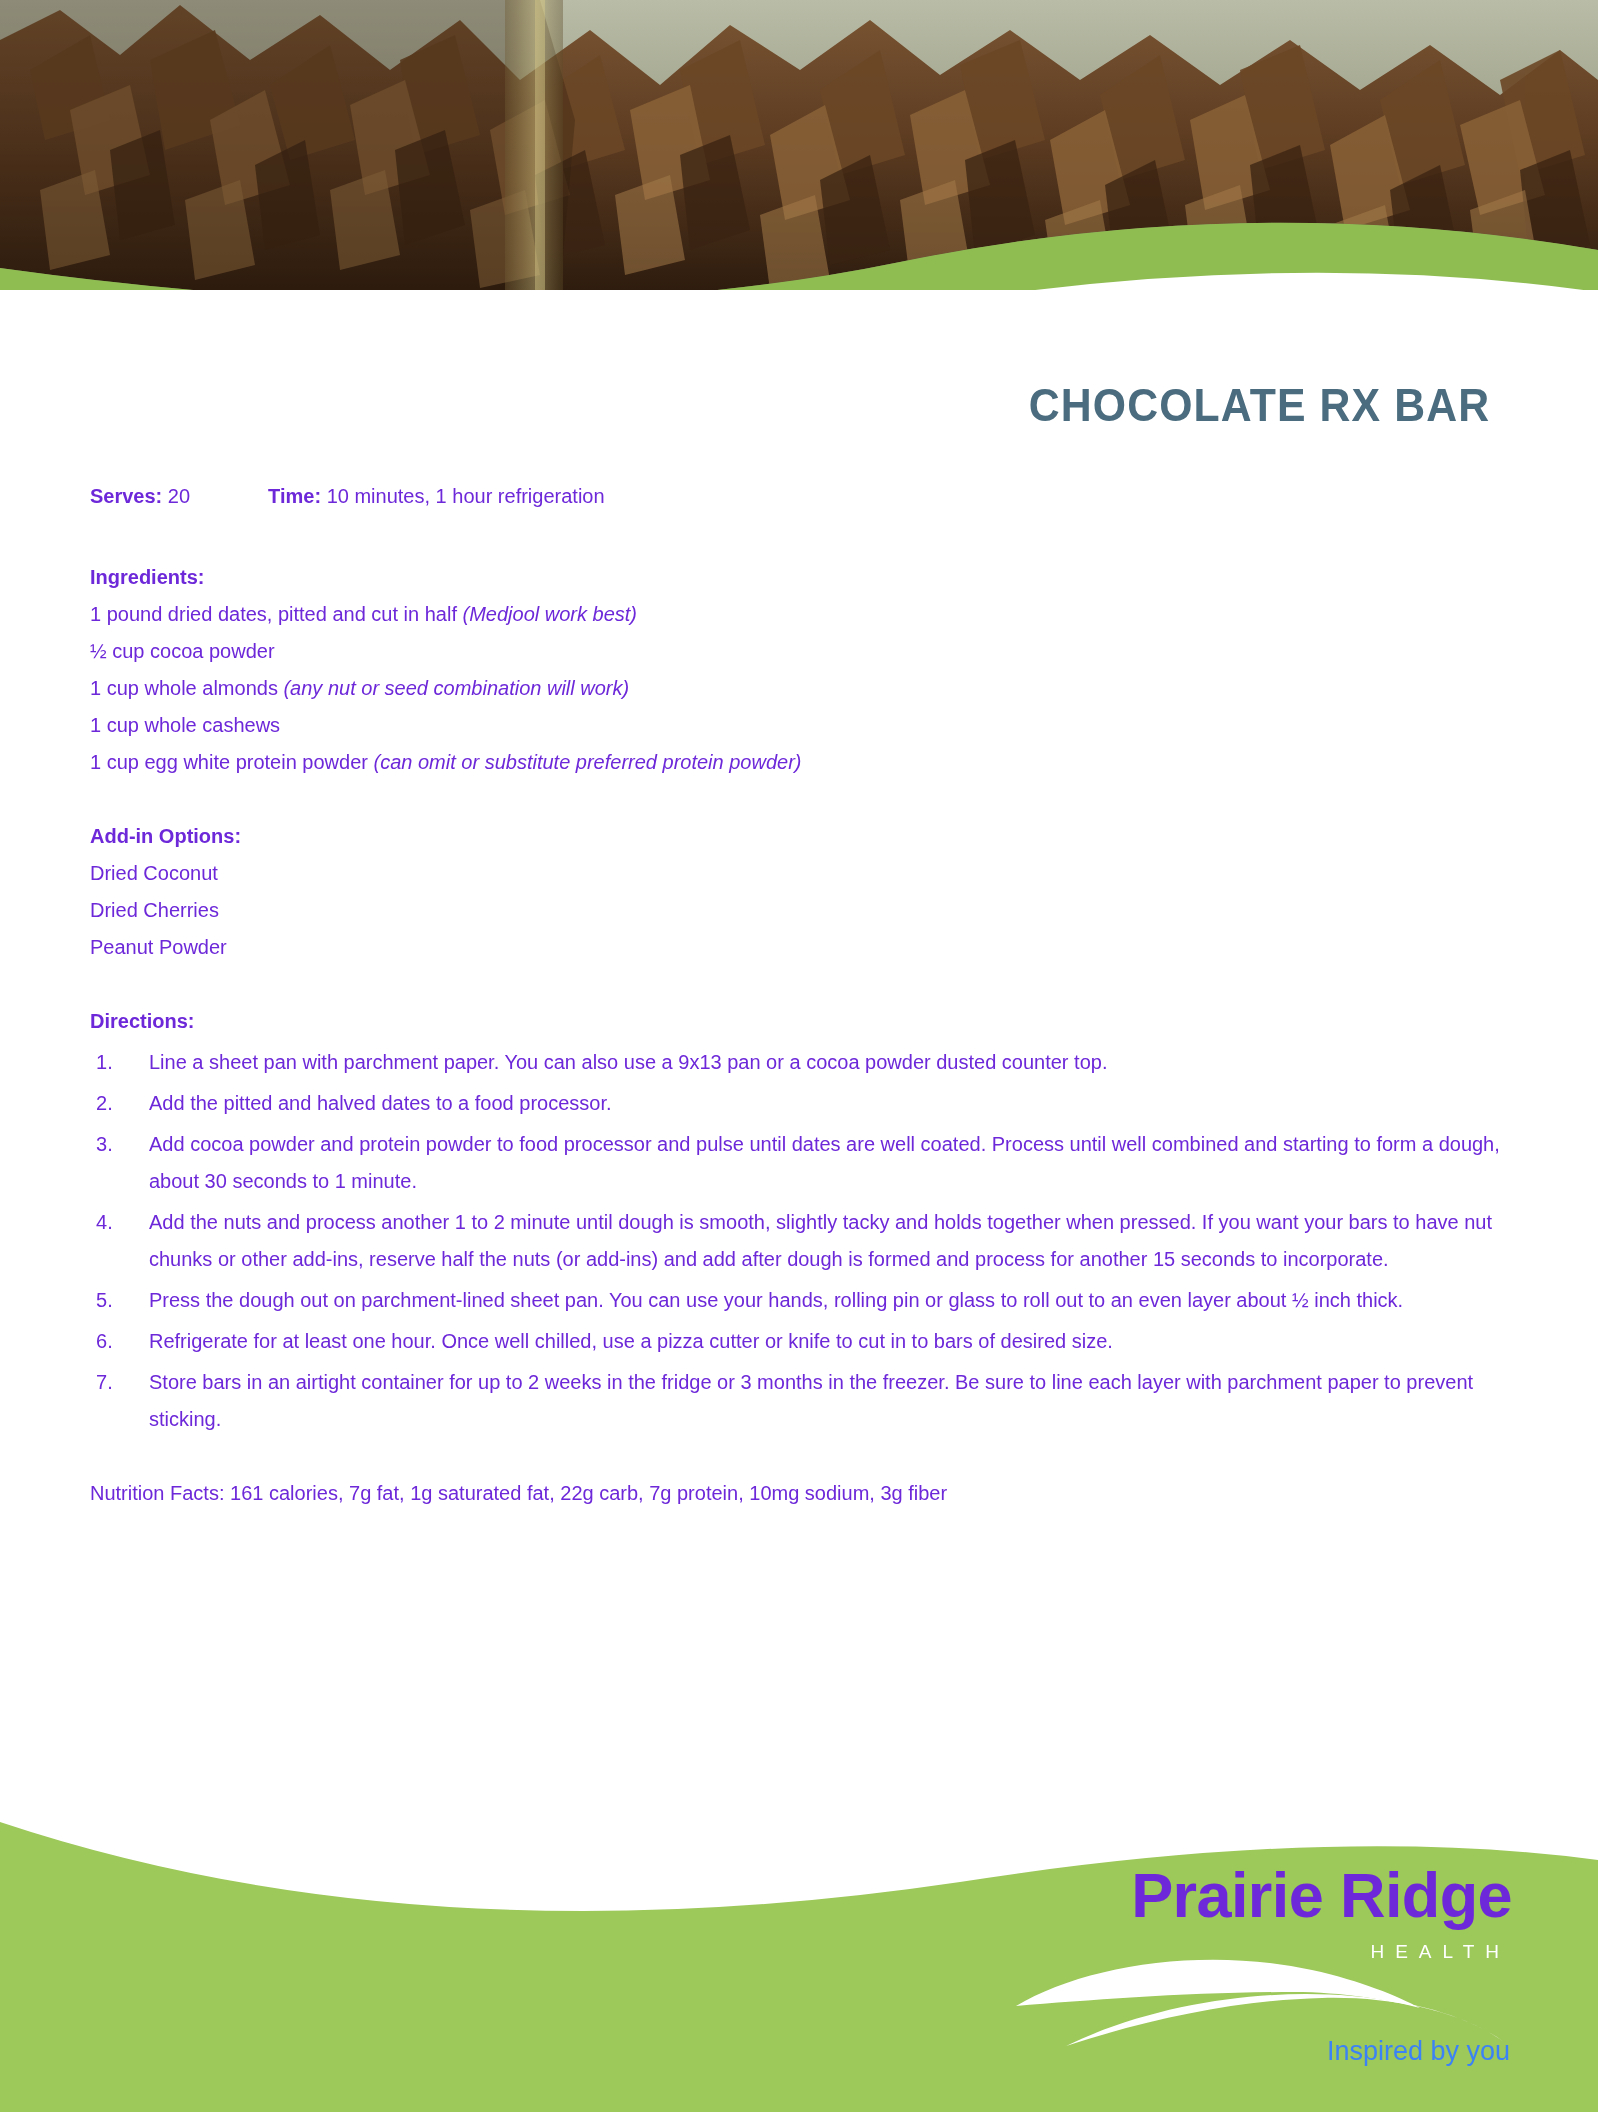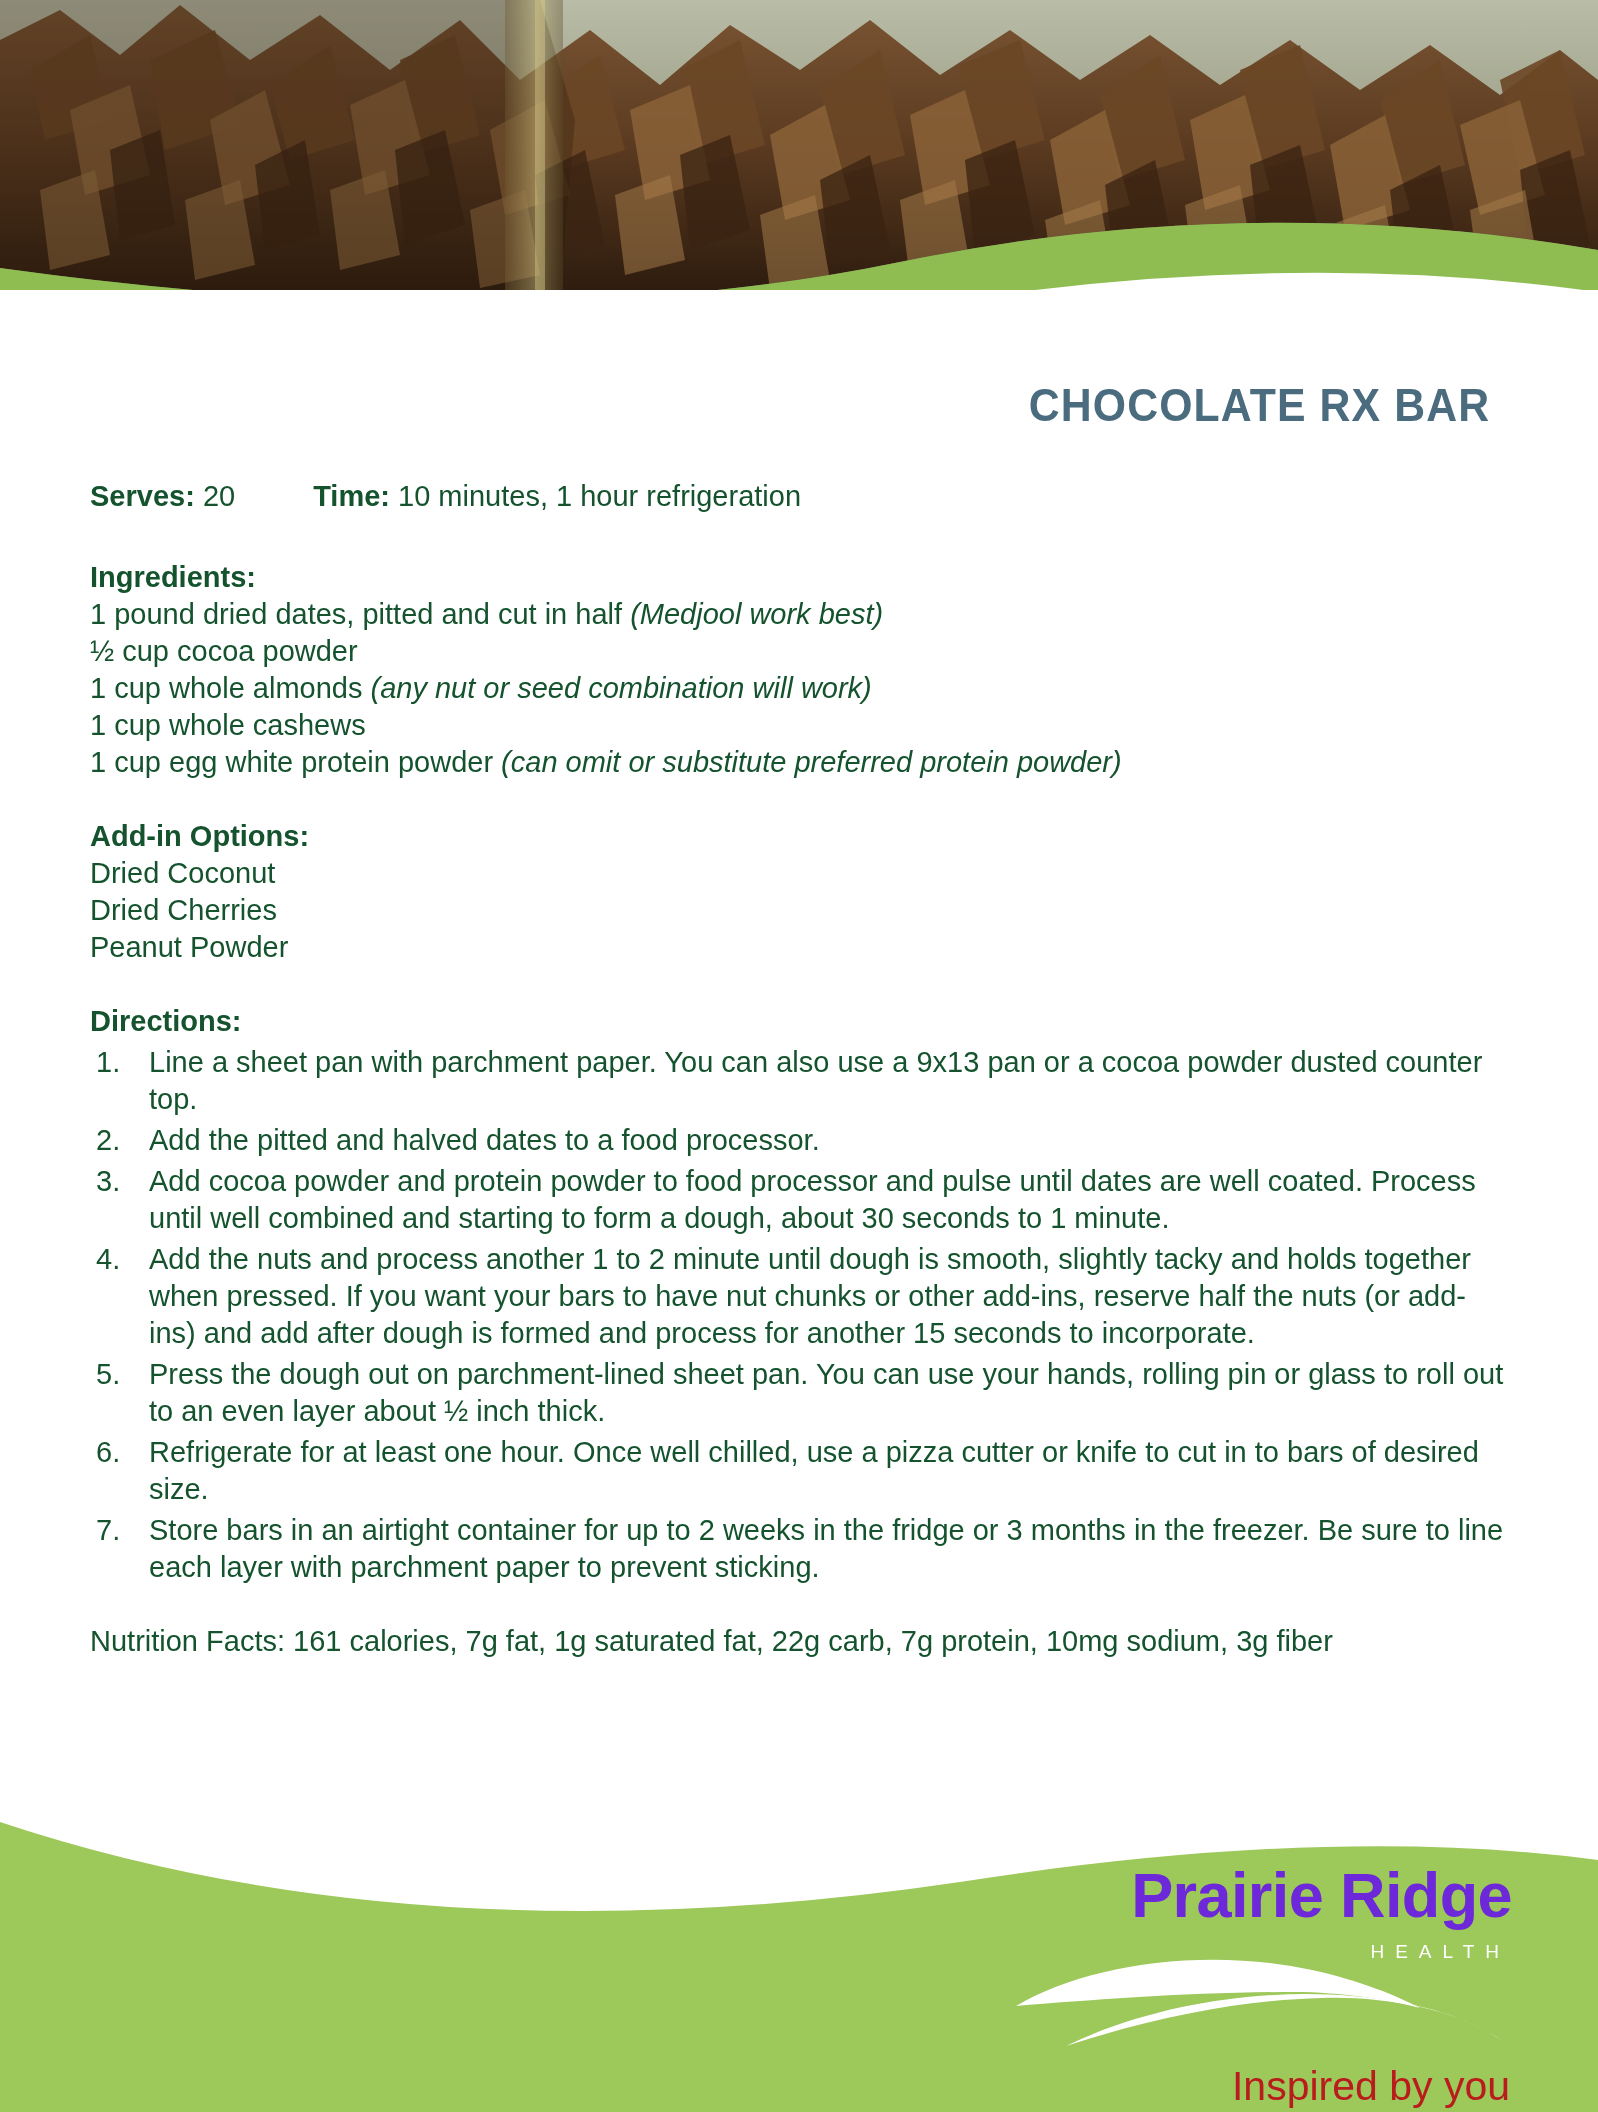--- a/index.html
+++ b/index.html
@@ -56,22 +56,22 @@
     transform: scaleX(0.93);
     transform-origin: right center;
   }
 
   
   .content {
     position: absolute;
     left: 90px;
     top: 478px;
     width: 1420px;
-    color: #14532d;
-    font-size: 29px;
+    color: #6d28d9;
+    font-size: 20px;
     line-height: 37px;
   }
 
   .meta-line {
     margin: 0 0 44px 0;
     white-space: pre;
   }
   .meta-line .lbl { font-weight: bold; }
   .meta-gap { display: inline-block; width: 78px; }
 
@@ -155,23 +155,23 @@
   .logo-swoosh {
     position: absolute;
     left: 0;
     top: 86px;
     width: 500px;
     height: 96px;
   }
   .logo-tag {
     position: absolute;
     right: 2px;
-    top: 202px;
-    color: #b91c1c;
-    font-size: 41px;
+    top: 174px;
+    color: #3b82f6;
+    font-size: 27px;
     line-height: 1;
     white-space: nowrap;
   }
 </style>
 </head>
 <body>
 
 <div class="page">
 
   <div class="header-photo">

